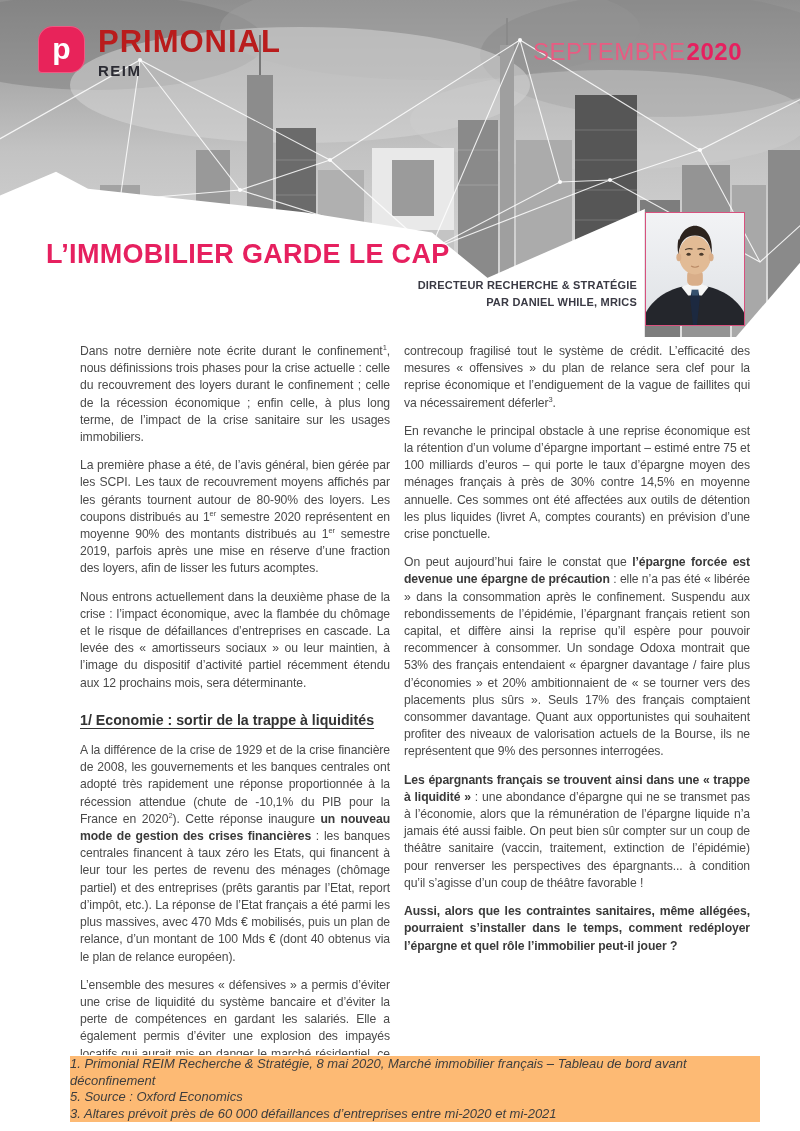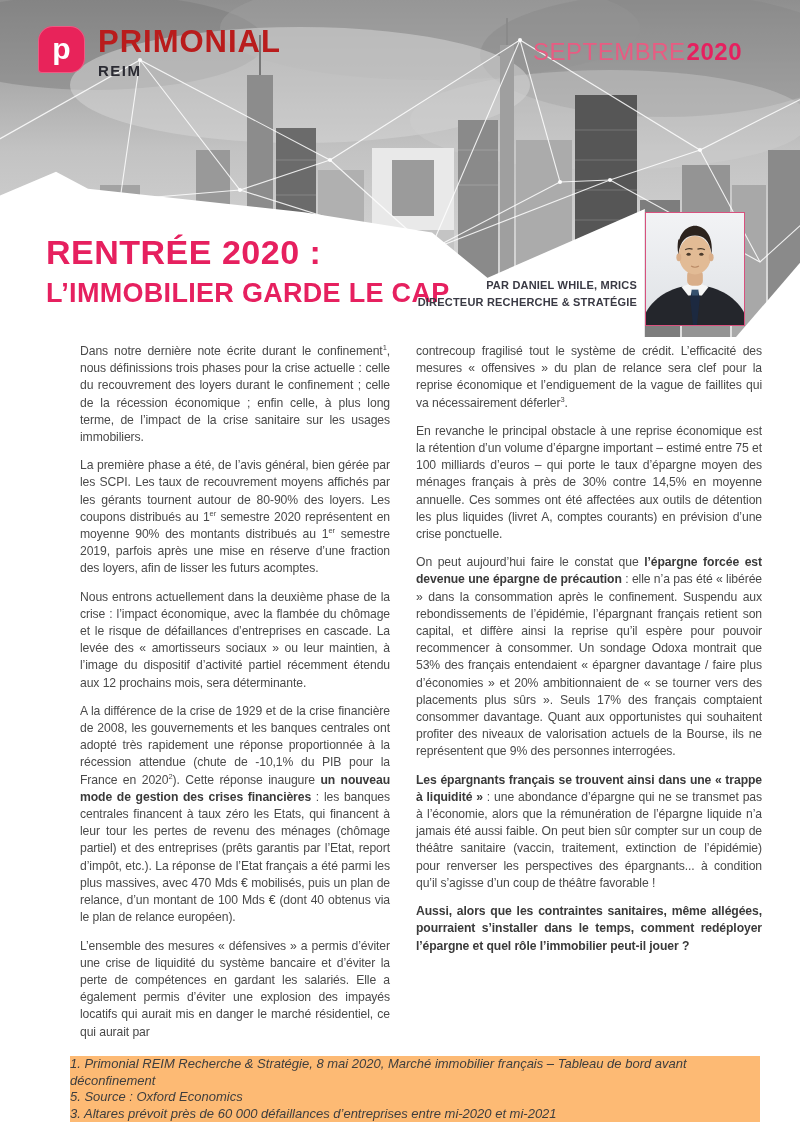--- a/index.html
+++ b/index.html
@@ -32,21 +32,21 @@
 
   .byline{position:absolute;right:163px;top:277px;text-align:right;color:#3a3a44;
     font-size:11px;font-weight:700;letter-spacing:.2px;line-height:1.55;}
 
   .portrait{position:absolute;left:645px;top:212px;width:100px;height:114px;
     border:1px solid #d8517e;box-sizing:border-box;background:#eef0f2;}
   .portrait svg{display:block;width:100%;height:100%;}
 
   
   .columns{position:absolute;left:80px;top:343px;width:682px;height:712px;overflow:hidden;
-    display:grid;grid-template-columns:310px 346px;column-gap:26px;}
+    display:grid;grid-template-columns:310px 346px;column-gap:14px;}
   .col{font-size:12.2px;line-height:17.2px;color:#4a4a4a;text-align:justify;letter-spacing:-0.1px;}
   .col p{margin:0 0 11px 0;}
   .col sup{font-size:7.5px;line-height:0;}
   .col b,.col .bseg{font-weight:700;color:#3a3a3a;}
   .section-heading{font-size:14.2px;font-weight:700;color:#333;margin:20px 0 13px 0;
     text-decoration:underline;text-underline-offset:3px;letter-spacing:0;}
   .p-bold{font-weight:700;color:#3a3a3a;}
 
   
   .footnotes{position:absolute;left:70px;top:1056px;right:40px;background:#fdba74;
@@ -138,27 +138,26 @@
         <div class="brand-name">PRIMONIAL</div>
         <div class="brand-sub">REIM</div>
       </div>
     </div>
 
     <div class="issue">
       <span class="month">SEPTEMBRE</span><span class="year">2020</span>
     </div>
 
     <div class="title">
-      <div class="l1">RENTRÉE 2020 :</div>
       <div class="l2">L’IMMOBILIER GARDE LE CAP</div>
     </div>
 
     <div class="byline">
+      <div>DIRECTEUR RECHERCHE &amp; STRATÉGIE</div>
       <div>PAR DANIEL WHILE, MRICS</div>
-      <div>DIRECTEUR RECHERCHE &amp; STRATÉGIE</div>
     </div>
 
     <div class="portrait">
       <svg viewBox="0 0 100 114" preserveAspectRatio="none">
         <defs>
           <linearGradient id="pbg" x1="0" y1="0" x2="0" y2="1">
             <stop offset="0" stop-color="#f2f3f5"></stop>
               <stop offset="1" stop-color="#dfe2e6"></stop>
           </linearGradient>
         </defs>
@@ -180,20 +179,21 @@
         <path d="M46,54 C48.5,55.5 51.5,55.5 54,54" stroke="#b98a66" stroke-width="1.2" fill="none"></path>
       </svg>
     </div>
   </div>
 
   <div class="columns">
     <div class="col">
       <p><span>Dans notre dernière note écrite durant le confinement</span><sup>1</sup><span>, nous définissions trois phases pour la crise actuelle : celle du recouvrement des loyers durant le confinement ; celle de la récession économique ; enfin celle, à plus long terme, de l’impact de la crise sanitaire sur les usages immobiliers.</span></p>
       <p><span>La première phase a été, de l’avis général, bien gérée par les SCPI. Les taux de recouvrement moyens affichés par les gérants tournent autour de 80-90% des loyers. Les coupons distribués au 1</span><sup>er</sup><span> semestre 2020 représentent en moyenne 90% des montants distribués au 1</span><sup>er</sup><span> semestre 2019, parfois après une mise en réserve d’une fraction des loyers, afin de lisser les futurs acomptes.</span></p>
       <p>Nous entrons actuellement dans la deuxième phase de la crise : l’impact économique, avec la flambée du chômage et le risque de défaillances d’entreprises en cascade. La levée des « amortisseurs sociaux » ou leur maintien, à l’image du dispositif d’activité partiel récemment étendu aux 12 prochains mois, sera déterminante.</p>
+      <div class="section-heading">1/ Economie : sortir de la trappe à liquidités</div>
       <p><span>A la différence de la crise de 1929 et de la crise financière de 2008, les gouvernements et les banques centrales ont adopté très rapidement une réponse proportionnée à la récession attendue (chute de -10,1% du PIB pour la France en 2020</span><sup>2</sup><span>). Cette réponse inaugure </span><span class="bseg">un nouveau mode de gestion des crises financières</span><span> : les banques centrales financent à taux zéro les Etats, qui financent à leur tour les pertes de revenu des ménages (chômage partiel) et des entreprises (prêts garantis par l’Etat, report d’impôt, etc.). La réponse de l’Etat français a été parmi les plus massives, avec 470 Mds € mobilisés, puis un plan de relance, d’un montant de 100 Mds € (dont 40 obtenus via le plan de relance européen).</span></p>
       <p>L’ensemble des mesures « défensives » a permis d’éviter une crise de liquidité du système bancaire et d’éviter la perte de compétences en gardant les salariés. Elle a également permis d’éviter une explosion des impayés locatifs qui aurait mis en danger le marché résidentiel, ce qui aurait par</p>
     </div>
 
     <div class="col">
       <p><span>contrecoup fragilisé tout le système de crédit. L’efficacité des mesures « offensives » du plan de relance sera clef pour la reprise économique et l’endiguement de la vague de faillites qui va nécessairement déferler</span><sup>3</sup><span>.</span></p>
       <p>En revanche le principal obstacle à une reprise économique est la rétention d’un volume d’épargne important – estimé entre 75 et 100 milliards d’euros – qui porte le taux d’épargne moyen des ménages français à près de 30% contre 14,5% en moyenne annuelle. Ces sommes ont été affectées aux outils de détention les plus liquides (livret A, comptes courants) en prévision d’une crise ponctuelle.</p>
       <p><span>On peut aujourd’hui faire le constat que </span><span class="bseg">l’épargne forcée est devenue une épargne de précaution</span><span> : elle n’a pas été « libérée » dans la consommation après le confinement. Suspendu aux rebondissements de l’épidémie, l’épargnant français retient son capital, et diffère ainsi la reprise qu’il espère pour pouvoir recommencer à consommer. Un sondage Odoxa montrait que 53% des français entendaient « épargner davantage / faire plus d’économies » et 20% ambitionnaient de « se tourner vers des placements plus sûrs ». Seuls 17% des français comptaient consommer davantage. Quant aux opportunistes qui souhaitent profiter des niveaux de valorisation actuels de la Bourse, ils ne représentent que 9% des personnes interrogées.</span></p>
       <p><span class="bseg">Les épargnants français se trouvent ainsi dans une «  trappe à liquidité »</span><span> : une abondance d’épargne qui ne se transmet pas à l’économie, alors que la rémunération de l’épargne liquide n’a jamais été aussi faible. On peut bien sûr compter sur un coup de théâtre sanitaire (vaccin, traitement, extinction de l’épidémie) pour renverser les perspectives des épargnants... à condition qu’il s’agisse d’un coup de théâtre favorable !</span></p>
       <p class="p-bold">Aussi, alors que les contraintes sanitaires, même allégées, pourraient s’installer dans le temps, comment redéployer l’épargne et quel rôle l’immobilier peut-il jouer ?</p>

